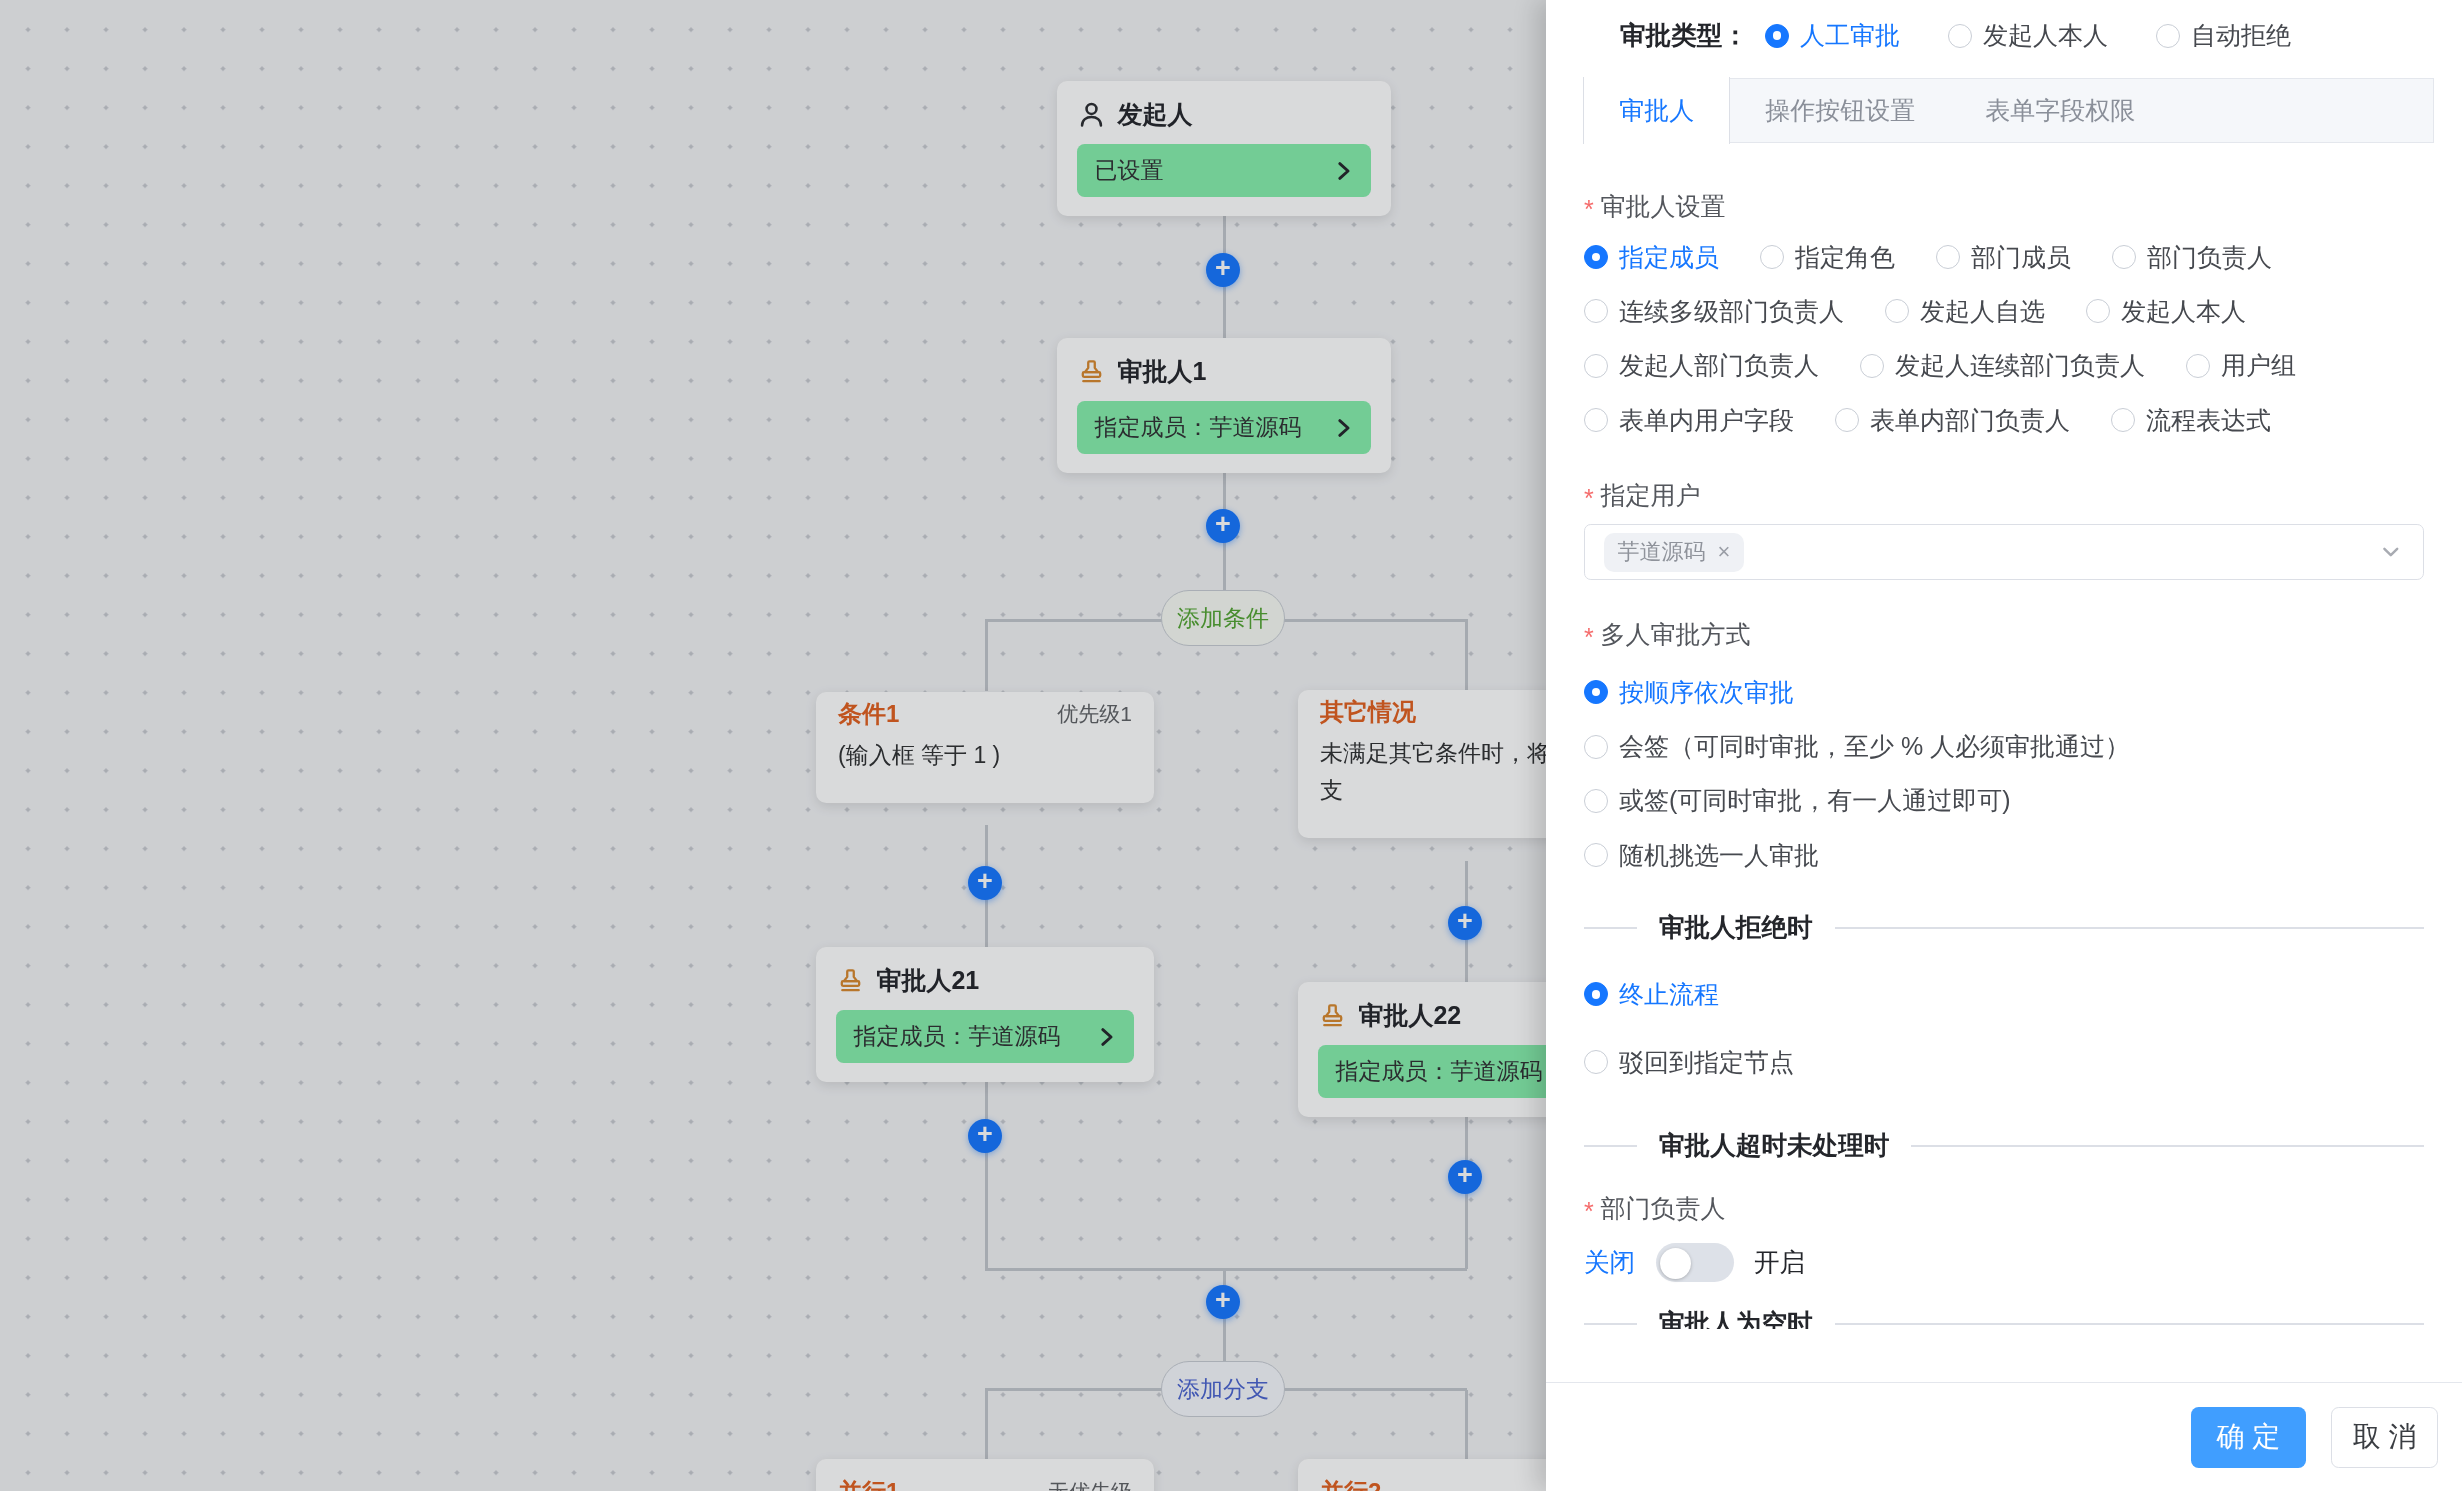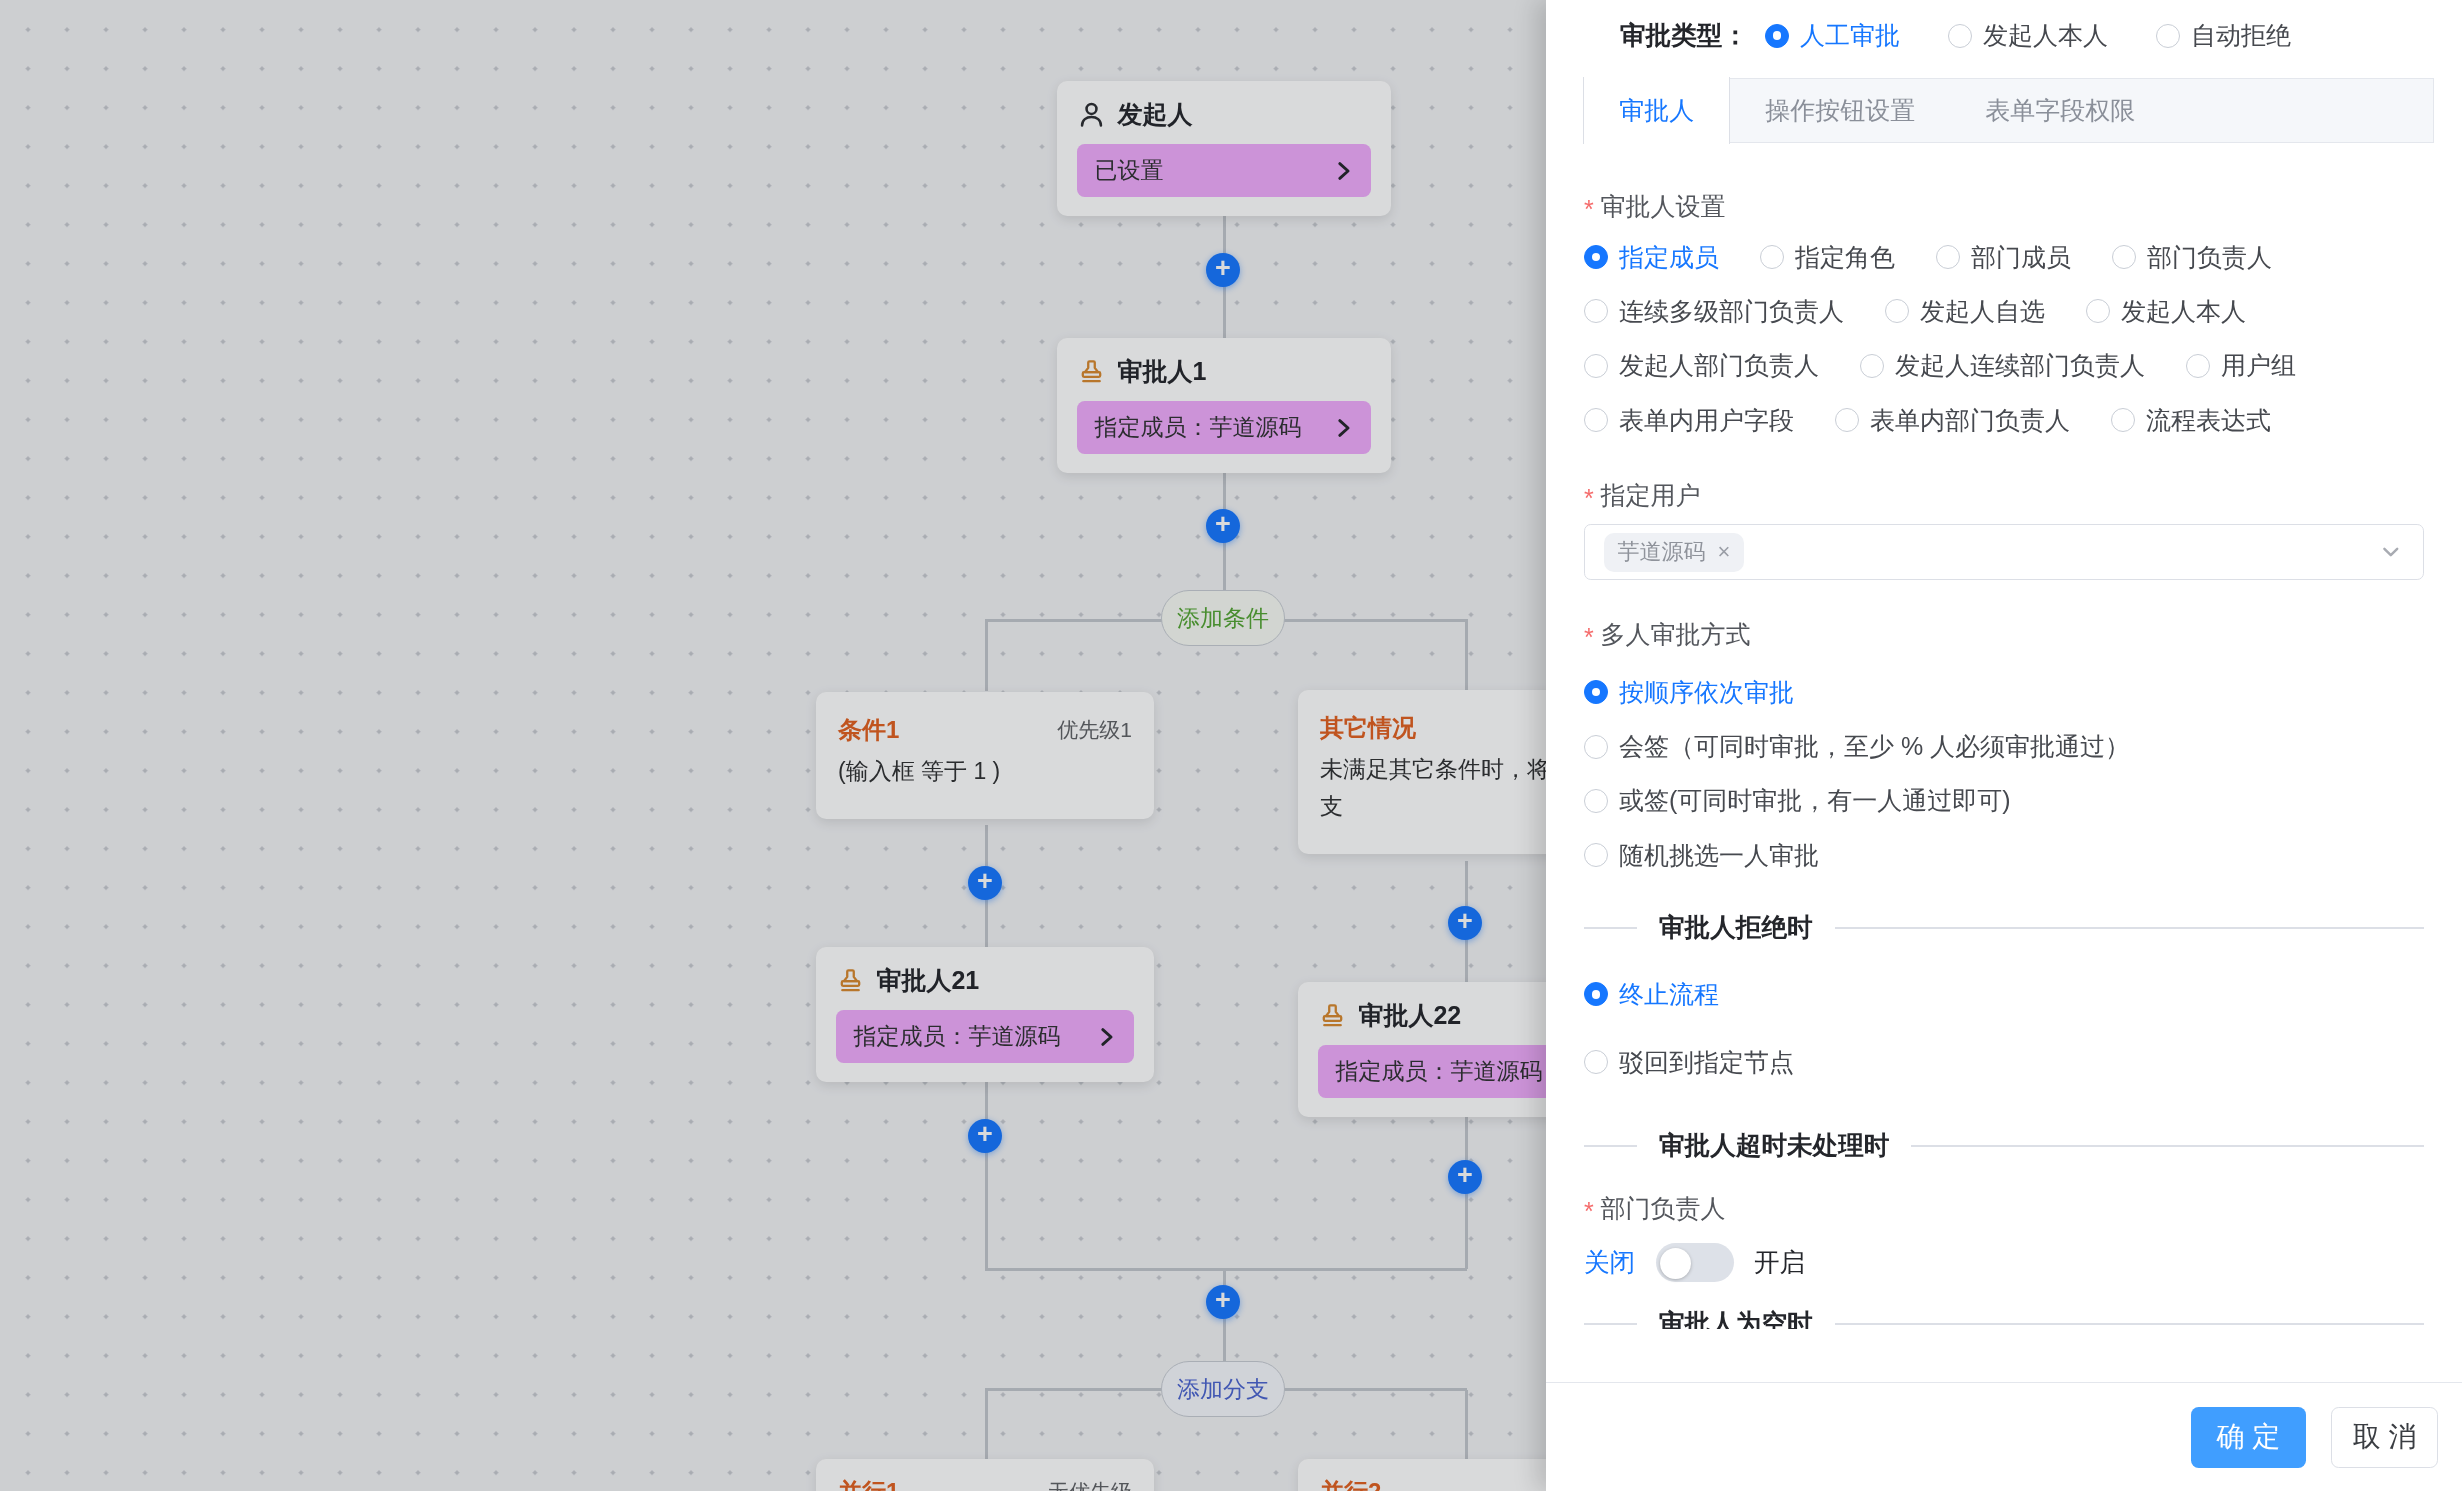--- a/index.html
+++ b/index.html
@@ -17,26 +17,26 @@
   .vline { width:2.6px; } .hline { height:2.6px; }
 
   .plus { position:absolute; width:34px; height:34px; border-radius:50%; background:#1677ff;
     display:flex; align-items:center; justify-content:center; z-index:3;
     box-shadow:0 1.7px 6.8px rgba(22,119,255,.45); cursor:pointer; }
   .plus span { color:#fff; font-size:27px; line-height:27px; font-weight:700; margin-top:-2.6px; }
 
   .node { position:absolute; background:#fff; border-radius:10.2px; z-index:2;
     box-shadow:0 3.4px 12px rgba(0,0,0,.10); padding:19px 20.4px; cursor:pointer; }
   .node .title { display:flex; align-items:center; gap:11px; font-size:25px; font-weight:700; color:#24262b; height:29px; }
-  .node .inner { margin-top:15.3px; background:#f0abfc; border-radius:7.7px; height:53px;
+  .node .inner { margin-top:15.3px; background:#86efac; border-radius:7.7px; height:53px;
     display:flex; align-items:center; justify-content:space-between; padding:0 17px;
     font-size:23px; font-weight:400; color:#303133;gap:8px; }
   .icon-svg { flex:0 0 auto; }
 
-  .cond { padding:24px 22px 29px; }
+  .cond { padding:8px 22px 29px; }
   .cond .trow { display:flex; align-items:center; justify-content:space-between; height:27px; }
   .cond .nm { font-size:24px; font-weight:700; color:#e2601f; }
   .cond .prio { font-size:21px; color:#606266; }
   .cond .body { margin-top:10px; font-size:23px; color:#303133; line-height:37px; }
 
   .pill { position:absolute; width:124px; height:56px; border:1.7px solid #c6cbd2; border-radius:34px;
     display:flex; align-items:center; justify-content:center; font-size:23px; z-index:3; cursor:pointer; }
   .pill.green { color:#53a433; background:#f7faf3; }
   .pill.blue  { color:#4a63cf; background:#f5f7fc; }
 

